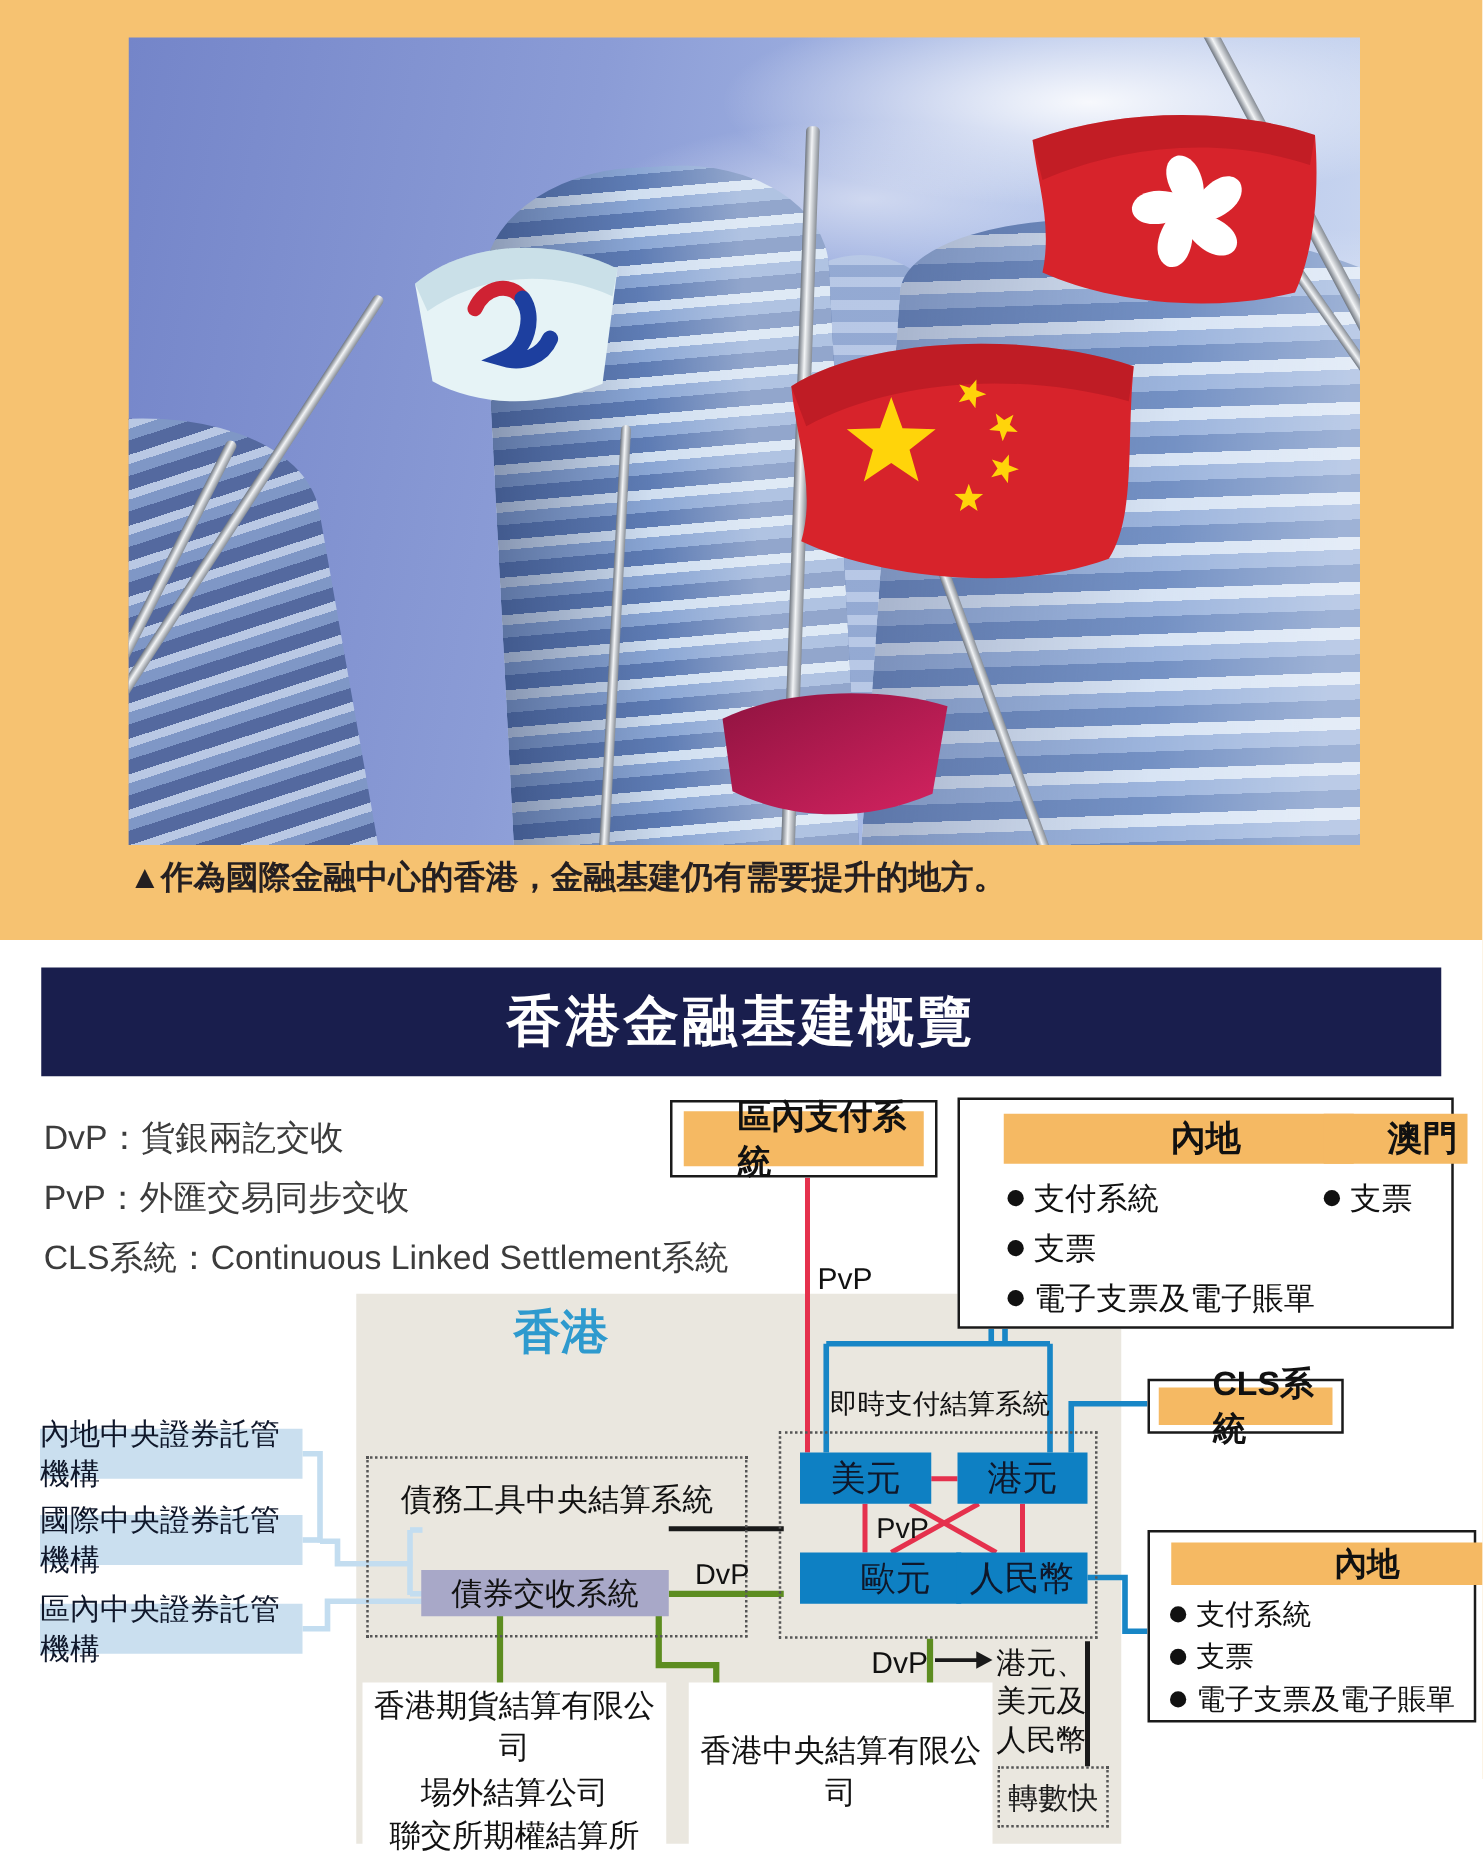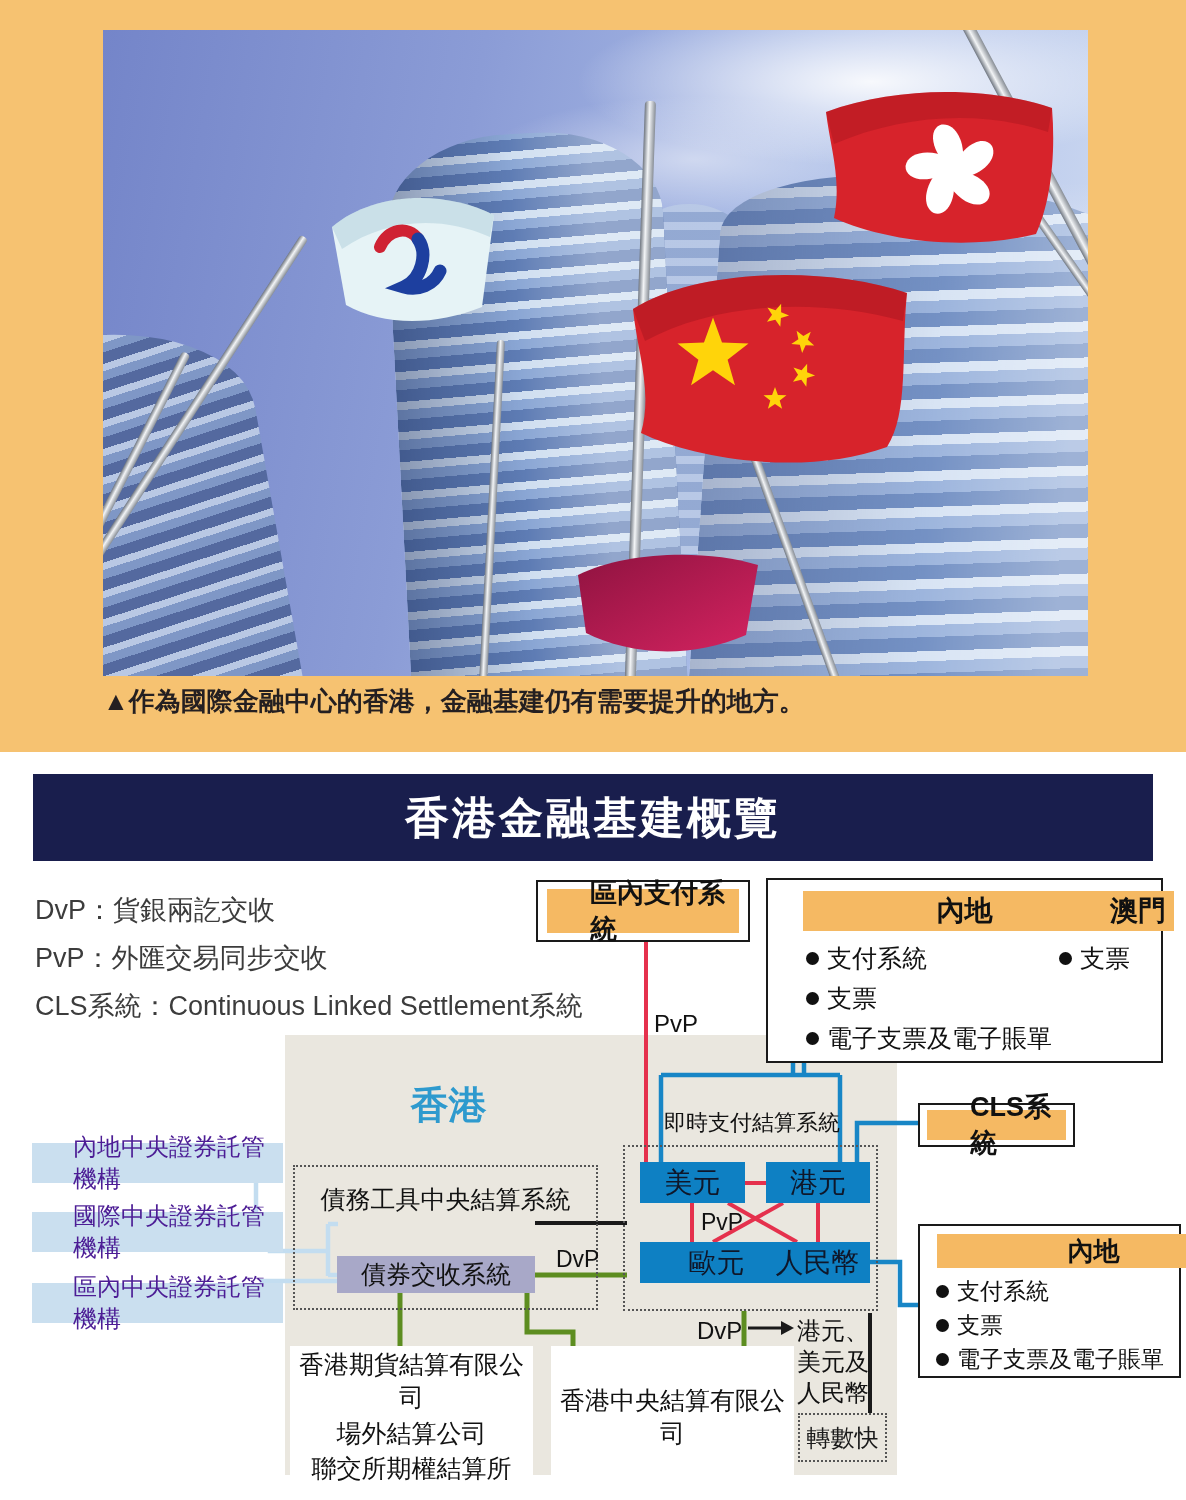--- a/index.html
+++ b/index.html
@@ -38,22 +38,22 @@
   .legend{position:absolute;left:35px;top:886px;width:580px;font-size:27px;line-height:48px;color:#3c3c3c;}
   
   .wbox{position:absolute;background:#fff;border:2.5px solid #1a1a1a;box-sizing:border-box;}
   .orange-label{background:#f5b963;color:#111;font-weight:700;display:flex;align-items:center;justify-content:center;padding-left:43px;}
   .dotted{position:absolute;border:2px dotted #555;box-sizing:border-box;background:transparent;}
   .beige{position:absolute;left:285px;top:1035px;width:612px;height:440px;background:#eae7df;z-index:1;}
   .lines{position:absolute;left:0;top:0;z-index:2;pointer-events:none;}
   .z3{z-index:3;}
   .cur{position:absolute;background:#0e80c3;color:#0f172a;font-size:28px;font-weight:400;
        display:flex;align-items:center;justify-content:center;z-index:3;}
-  .csd{position:absolute;width:210px;height:40px;background:#cadfef;color:#4c1d95;font-size:24px;
-       display:flex;align-items:center;justify-content:center;z-index:3;padding-left:41px;}
+  .csd{position:absolute;width:210px;height:40px;background:#cadfef;color:#0f172a;font-size:24px;
+       display:flex;align-items:center;justify-content:center;z-index:3;}
   .purple{position:absolute;left:337px;width:198px;height:37px;background:#a8a8c8;color:#111;
        font-size:25px;display:flex;align-items:center;justify-content:center;z-index:3;}
   .bullet-row{position:absolute;display:flex;align-items:center;color:#111;}
   .dot{display:inline-block;width:13px;height:13px;border-radius:50%;background:#111;margin-right:8px;flex:0 0 auto;}
   .small-label{position:absolute;font-size:23px;color:#111;z-index:3;}
   .whitebox{position:absolute;background:#fff;z-index:3;display:flex;flex-direction:column;
        align-items:center;justify-content:space-evenly;font-size:25px;color:#111;text-align:center;}
 </style>
 </head>
 <body>
@@ -197,21 +197,21 @@
     <div class="bullet-row" style="left:38px;top:142px;font-size:25px;">
       <span class="dot"></span>
       <span>電子支票及電子賬單</span>
       </div>
     <div class="bullet-row" style="left:291px;top:62px;font-size:25px;">
       <span class="dot"></span>
       <span>支票</span>
       </div>
   </div>
 
-  <div class="small-label" style="left:292px;top:1040px;width:313px;text-align:center;font-size:38px;font-weight:700;color:#2e9ace;margin-top:40px;">香港</div>
+  <div class="small-label" style="left:292px;top:1040px;width:313px;text-align:center;font-size:38px;font-weight:700;color:#2e9ace;">香港</div>
 
 
   <div class="dotted z3" style="left:293px;top:1165px;width:305px;height:145px;"></div>
   <div class="small-label" style="left:293px;top:1183px;width:305px;text-align:center;font-size:25px;">債務工具中央結算系統</div>
   <div class="purple" style="top:1256px;">債券交收系統</div>
   <div class="small-label" style="left:556px;top:1246px;">DvP</div>
 
   <div class="small-label" style="left:664px;top:1108px;width:180px;font-size:22px;">即時支付結算系統</div>
   <div class="dotted z3" style="left:623px;top:1145px;width:255px;height:166px;"></div>
   <div class="cur" style="left:640px;top:1162px;width:105px;height:41px;">美元</div>

